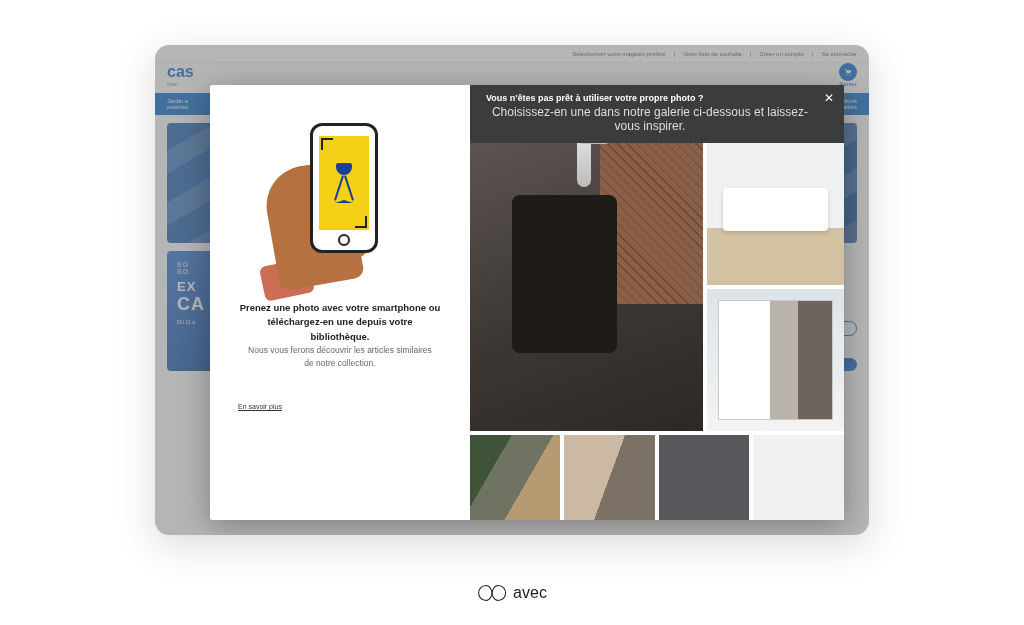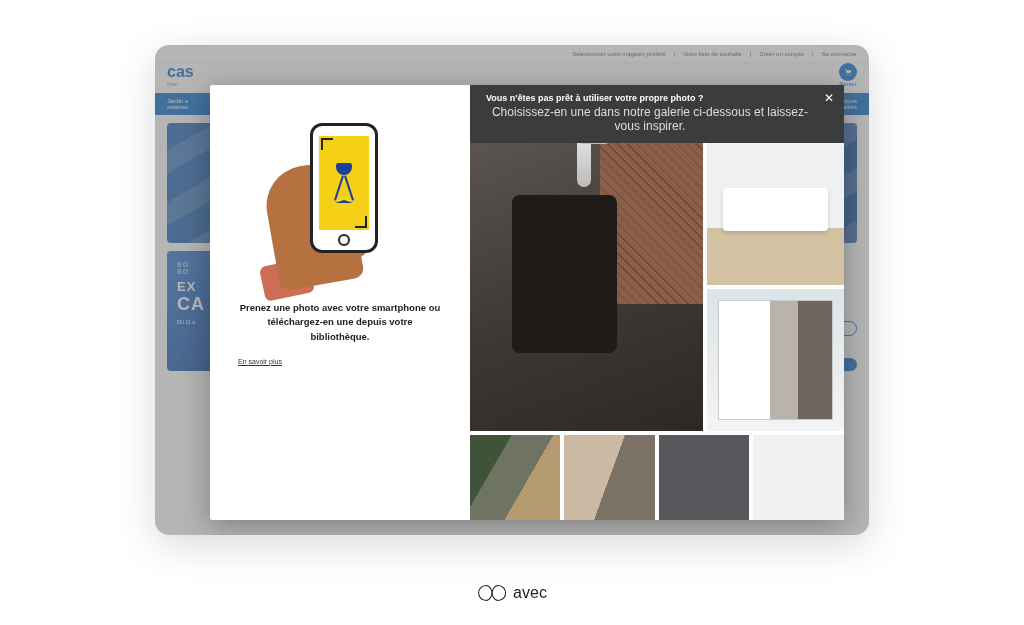--- a/index.html
+++ b/index.html
@@ -148,20 +148,21 @@
             <div class="screen">
               <div class="lamp">
                 <span></span>
                 <span></span>
               </div>
             </div>
             <div class="homebtn"></div>
           </div>
       </div>
       <div class="ml-title">Prenez une photo avec votre smartphone ou téléchargez-en une depuis votre bibliothèque.</div>
+      <div class="ml-sub">Nous vous ferons découvrir les articles similaires de notre collection.</div>
       <a class="learn">En savoir plus</a>
     </div>
     <div class="modal-right">
       <div class="mr-head">
         <h4>Vous n'êtes pas prêt à utiliser votre propre photo ?</h4>
         <p>Choisissez-en une dans notre galerie ci-dessous et laissez-vous inspirer.</p>
         <div class="close">✕</div>
       </div>
       <div class="gallery">
         <div class="g g1">

